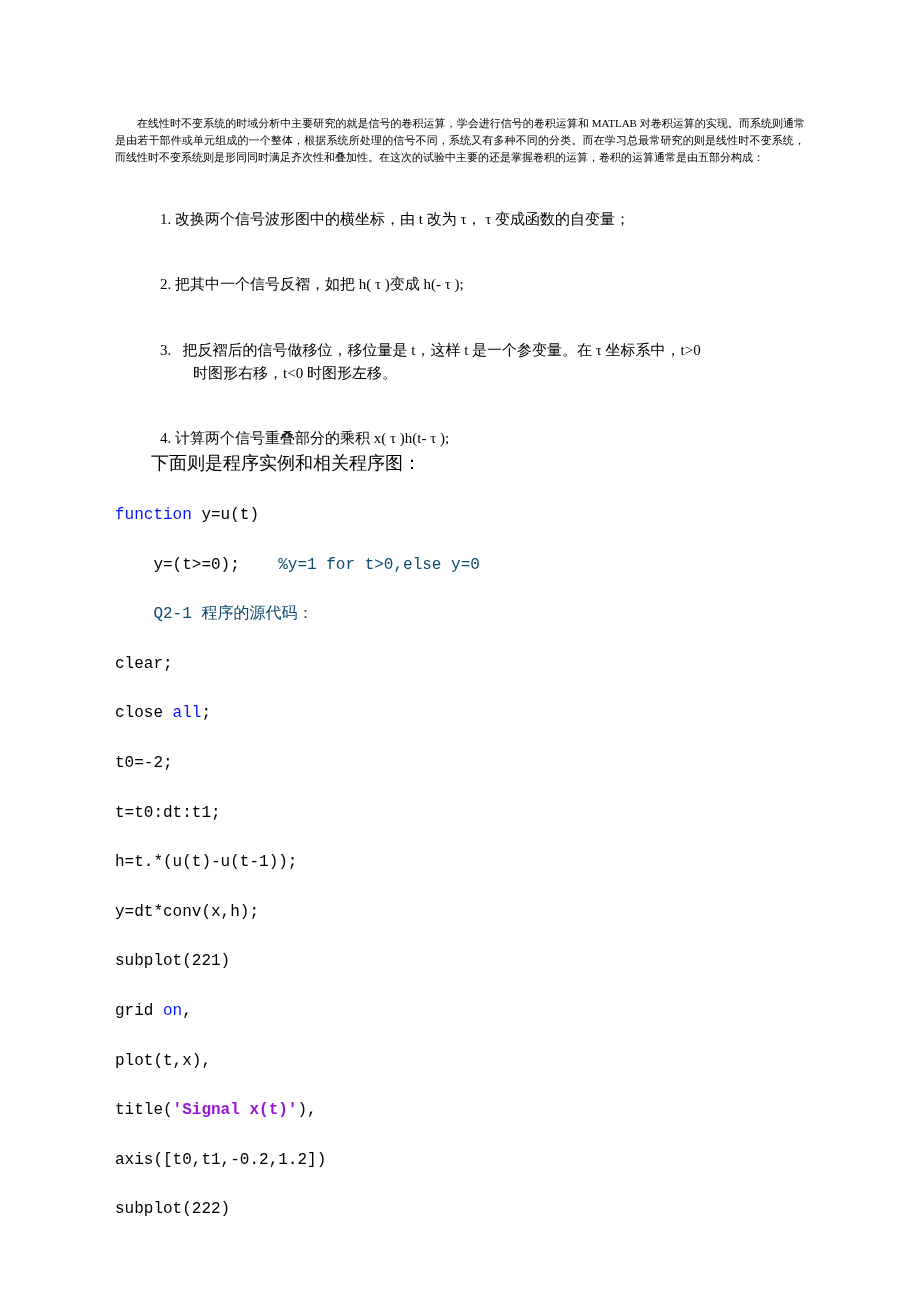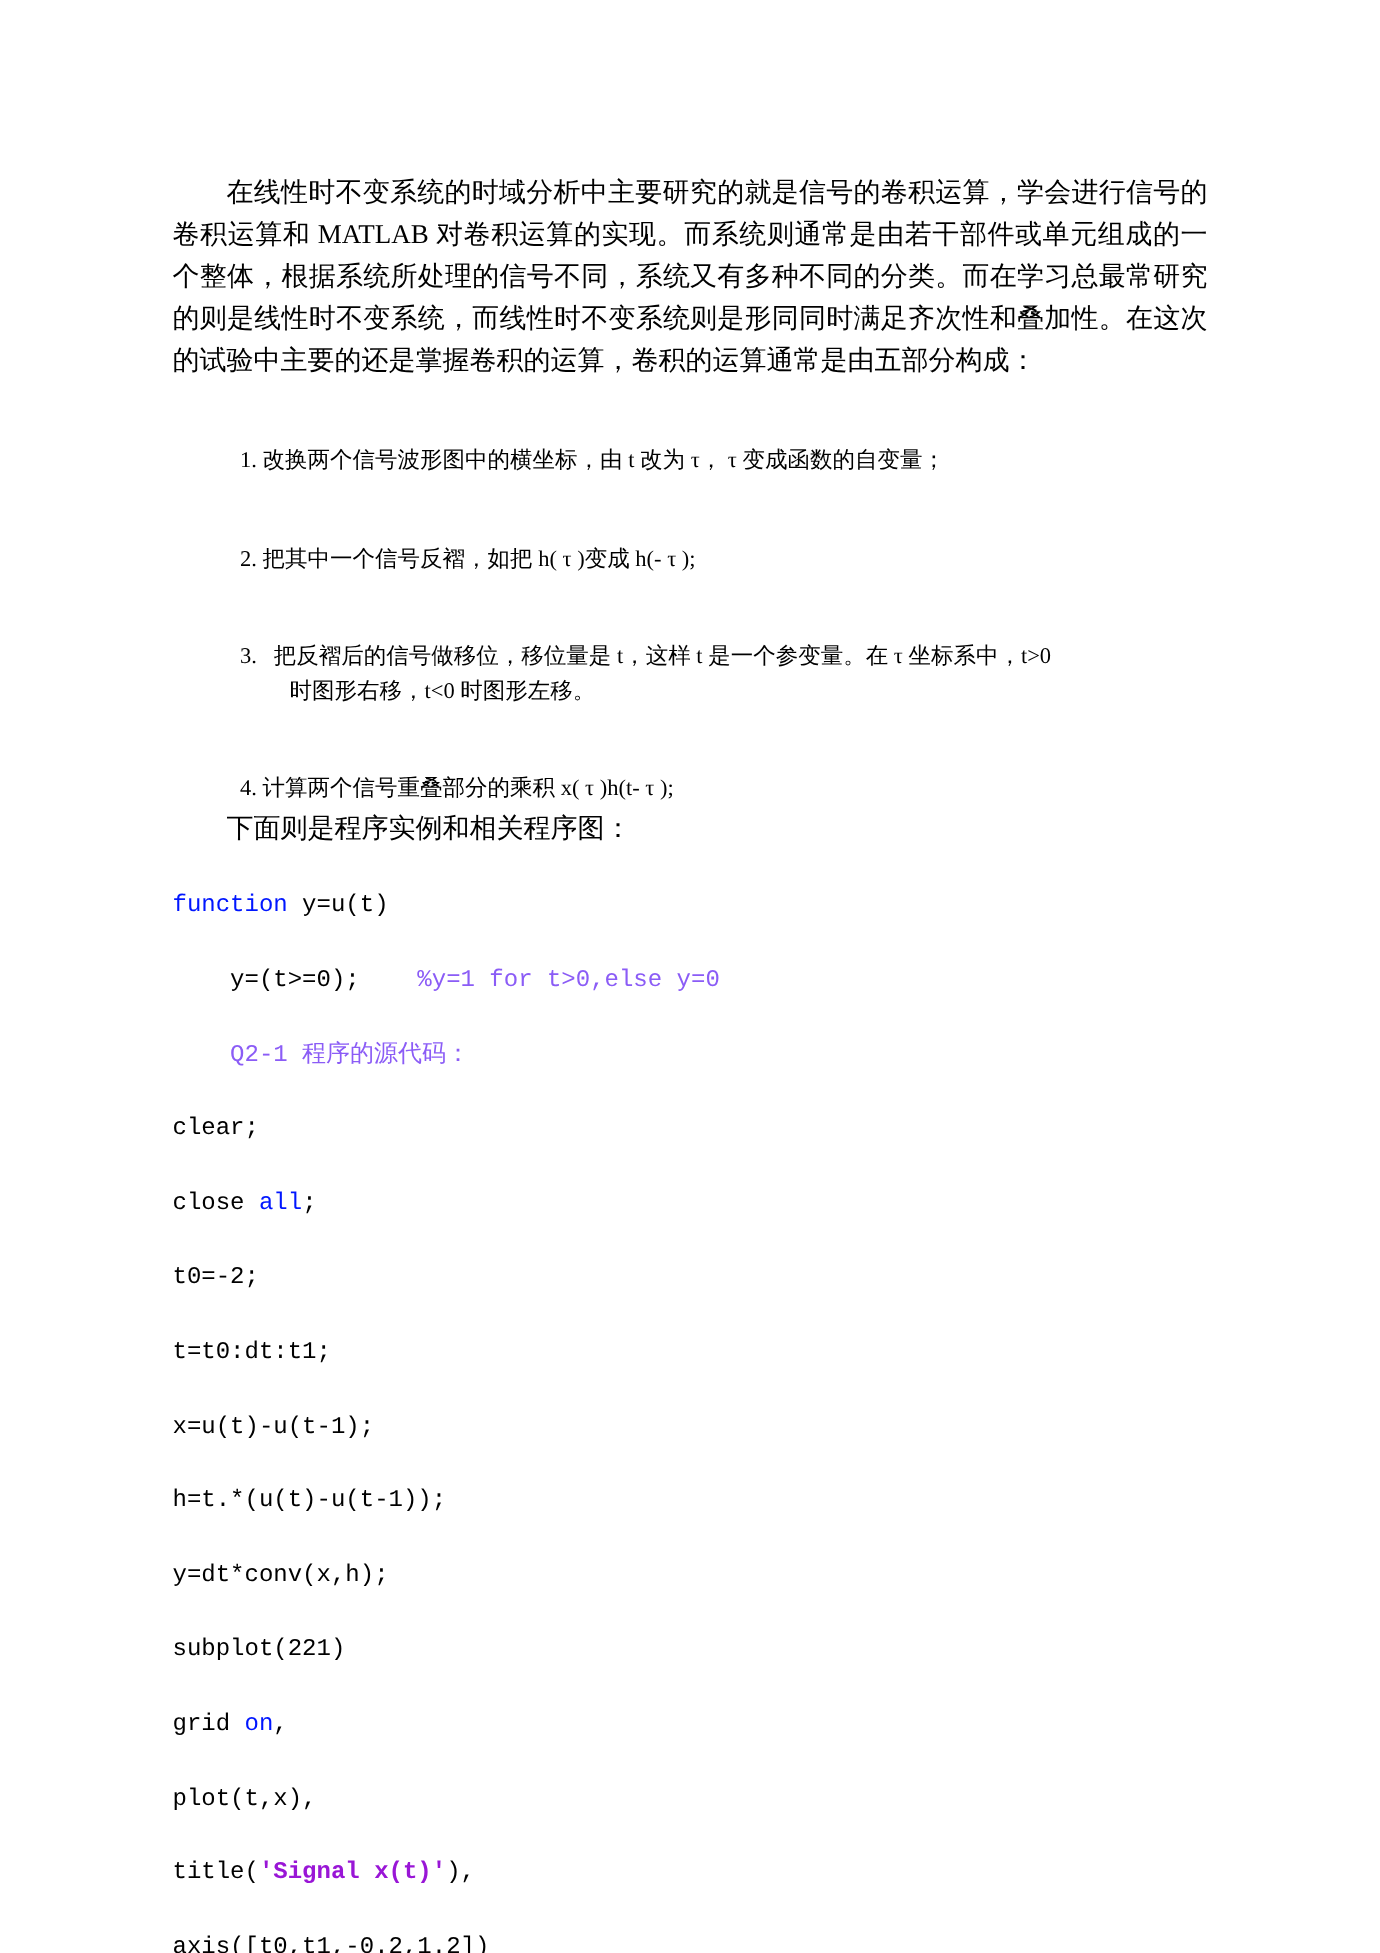--- a/index.html
+++ b/index.html
@@ -11,21 +11,21 @@
     width: 920px;
   }
   .page {
     box-sizing: border-box;
     width: 920px;
     min-height: 1302px;
     padding: 115px 115px 40px 115px;
     position: relative;
   }
   .para {
-    font-size: 18px;
+    font-size: 11px;
     line-height: 1.55;
     text-align: justify;
     text-indent: 2em;
     margin: 0;
   }
   ol.steps {
     list-style: none;
     margin: 2px 0 0 0;
     padding: 0 0 0 3em;
     font-size: 15px;
@@ -42,21 +42,21 @@
     text-indent: 2em;
     margin: 0;
   }
   .code {
     font-family: "Courier New", monospace;
     font-size: 16px;
     line-height: 1.55;
     white-space: pre;
   }
   .kw { color: #0016ff; }
-  .cm { color: #8b5cf6; }
+  .cm { color: #0c4a6e; }
   .str { color: #9916d6; font-weight: bold; }
   .ind1 { padding-left: 2.4em; }
 </style>
 </head>
 <body>
 
 <div class="page">
 
   <p class="para">在线性时不变系统的时域分析中主要研究的就是信号的卷积运算，学会进行信号的卷积运算和 MATLAB 对卷积运算的实现。而系统则通常是由若干部件或单元组成的一个整体，根据系统所处理的信号不同，系统又有多种不同的分类。而在学习总最常研究的则是线性时不变系统，而线性时不变系统则是形同同时满足齐次性和叠加性。在这次的试验中主要的还是掌握卷积的运算，卷积的运算通常是由五部分构成：</p>
 
@@ -71,21 +71,20 @@
   <p class="steps-followup">下面则是程序实例和相关程序图：</p>
 
   <div class="code">
 <div><span class="kw">function</span><span> y=u(t)</span></div>
 <div class="ind1"><span>y=(t&gt;=0);    </span><span class="cm">%y=1 for t&gt;0,else y=0</span></div>
 <div class="ind1"><span class="cm">Q2-1 程序的源代码：</span></div>
 <div>clear;</div>
 <div><span>close </span><span class="kw">all</span><span>;</span></div>
 <div>t0=-2;</div>
 <div>t=t0:dt:t1;</div>
-<div>x=u(t)-u(t-1);</div>
 <div>h=t.*(u(t)-u(t-1));</div>
 <div>y=dt*conv(x,h);</div>
 <div>subplot(221)</div>
 <div><span>grid </span><span class="kw">on</span><span>,</span></div>
 <div>plot(t,x),</div>
 <div><span>title(</span><span class="str">'Signal x(t)'</span><span>),</span></div>
 <div>axis([t0,t1,-0.2,1.2])</div>
 <div>subplot(222)</div>
 
 

